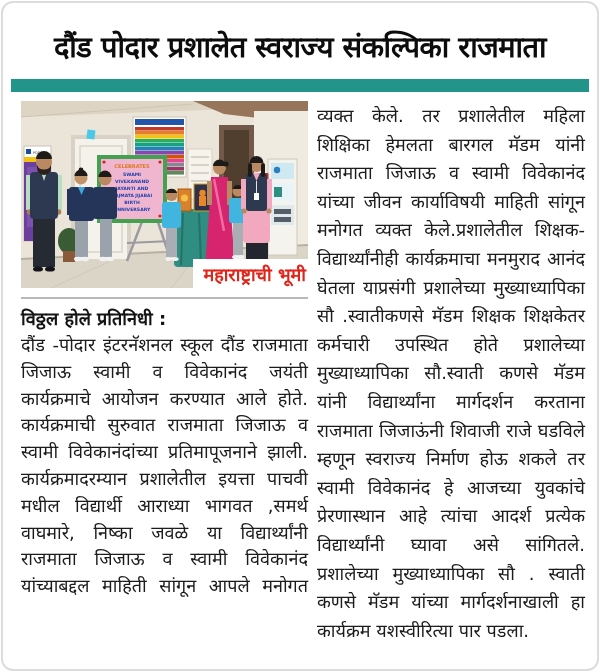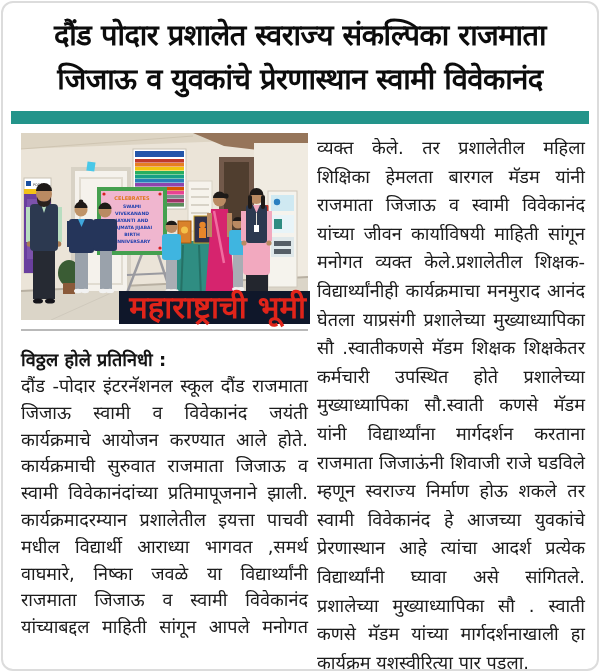--- a/index.html
+++ b/index.html
@@ -1,47 +1,46 @@
 <!DOCTYPE html>
 <html><head>
 <meta charset="utf-8">
 <style>
   html,body{margin:0;padding:0;background:#fff;}
   body{width:600px;height:672px;position:relative;font-family:"DejaVu Sans","Liberation Sans",sans-serif;overflow:hidden;}
   .page{position:absolute;inset:1px;border:2px solid #dcdcdc;border-radius:12px;background:#fff;overflow:hidden;}
   
-  .headline{padding-top:10px;text-align:center;color:#0c0c0c;}
+  .headline{padding-top:22px;text-align:center;color:#0c0c0c;}
   .headline .hl-line{font-size:29px;line-height:44px;font-weight:800;white-space:nowrap;letter-spacing:-0.5px;}
   
   .divider{height:13px;background:#23948a;margin:10px 8px 0 8px;}
   
   .content{display:flex;gap:9px;padding:9px 12px 0 18px;align-items:flex-start;}
   .col-left{width:287px;flex:0 0 287px;}
   .col-right{flex:1;min-width:0;}
   
   .photo{position:relative;width:287px;height:187px;background:#ece5da;overflow:visible;}
   .photo svg{display:block;width:287px;height:187px;}
-  .photo-caption{position:absolute;right:-2px;bottom:-4px;background:#0f172a;color:#e0241a;
-    font-weight:800;font-size:31px;line-height:28px;padding:2px 4px 3px 10px;white-space:nowrap;}
+  .photo-caption{position:absolute;right:-2px;bottom:-4px;background:#ffffff;color:#e0241a;
+    font-weight:800;font-size:18px;line-height:28px;padding:2px 4px 3px 10px;white-space:nowrap;}
   
   .rule{border-top:2px solid #b9b9b9;margin-top:9px;}
-  .byline{font-size:18px;line-height:27px;font-weight:700;color:#141414;margin-top:15px;}
+  .byline{font-size:18px;line-height:27px;font-weight:700;color:#141414;margin-top:6px;}
   .body-text{font-size:18px;color:#1b1b1b;text-align:justify;margin:0;}
   .col-left .body-text{line-height:26.8px;text-align-last:justify;}
   .col-right .body-text{line-height:28.6px;padding-top:1px;}
   .svg-txt{font-family:"DejaVu Sans","Liberation Sans",sans-serif;}
 </style>
 </head>
 <body>
 
 <div class="page">
 
   <div class="headline">
     <div class="hl-line">दौंड पोदार प्रशालेत स्वराज्य संकल्पिका राजमाता</div>
-    <div class="hl-line">जिजाऊ व युवकांचे प्रेरणास्थान स्वामी विवेकानंद</div>
   </div>
 
   <div class="divider"></div>
 
   <div class="content">
 
     <div class="col-left">
 
       <figure class="photo" style="margin:0">
         <svg viewBox="0 0 287 187" preserveAspectRatio="none">

